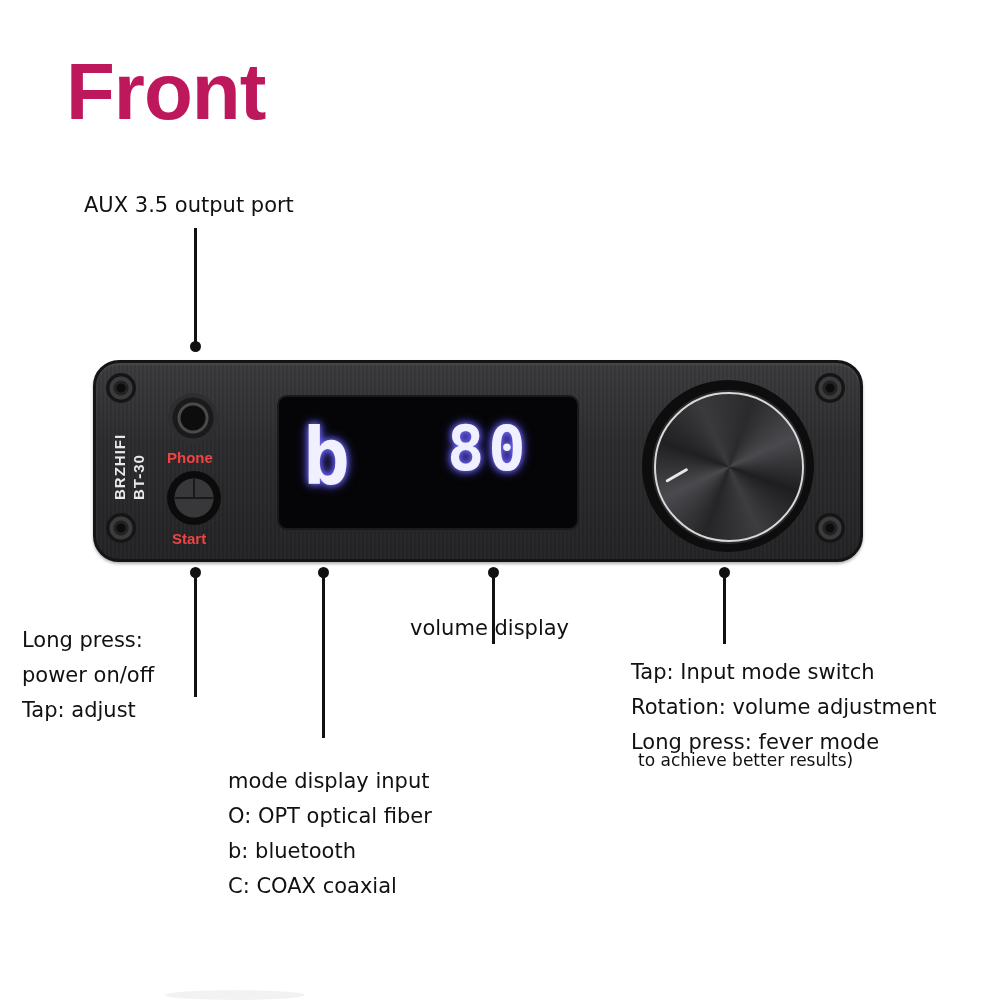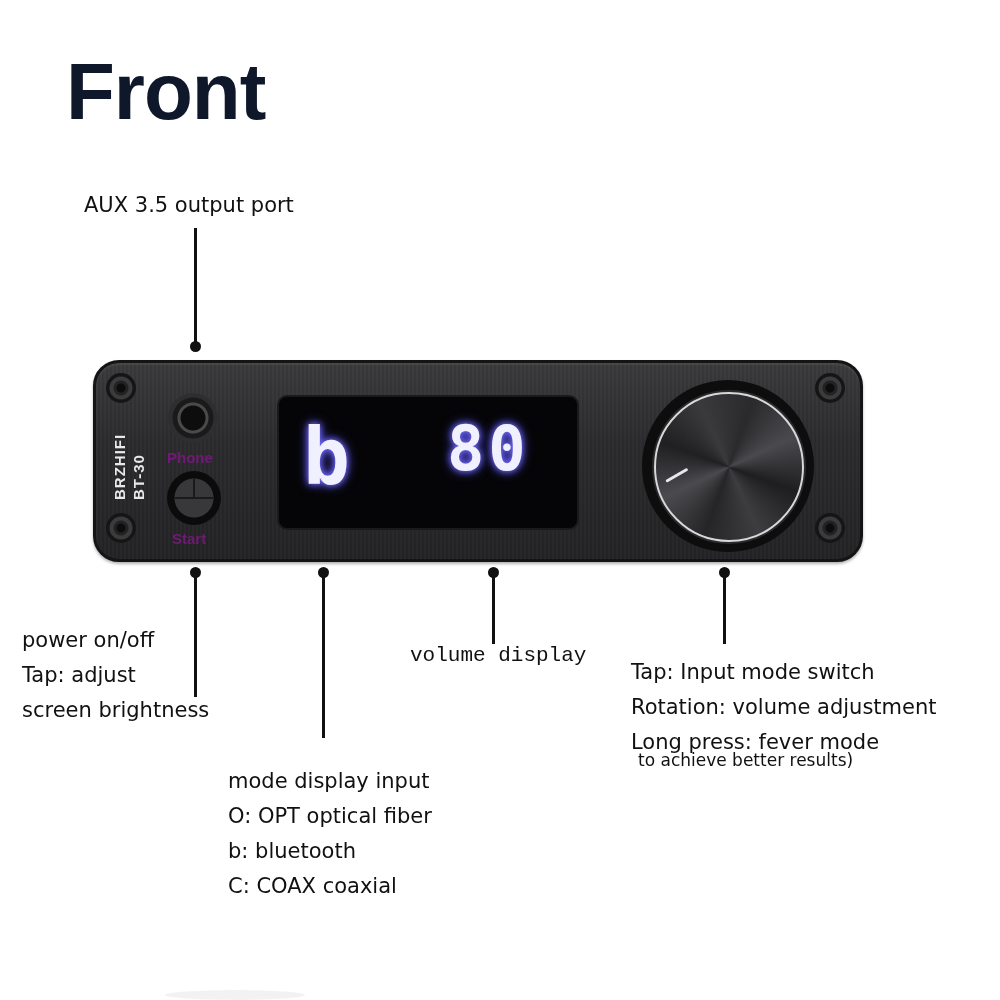--- a/index.html
+++ b/index.html
@@ -2,21 +2,21 @@
 <html><head>
   <meta charset="utf-8">
   <style>
     * { box-sizing: border-box; margin: 0; padding: 0; }
     html, body { width: 1000px; height: 1000px; background: #ffffff; overflow: hidden; }
     body { position: relative; font-family: "DejaVu Sans", sans-serif; color: #111; }
 
     .title {
       position: absolute; left: 66px; top: 52px;
       font-family: "Liberation Sans", sans-serif; font-weight: bold;
-      font-size: 80px; line-height: 1; color: #0f172a; letter-spacing: -1px;
+      font-size: 80px; line-height: 1; color: #be185d; letter-spacing: -1px;
     }
 
     .label { position: absolute; font-size: 21px; line-height: 1.2; color: #111; white-space: nowrap; font-family: "DejaVu Sans", sans-serif; }
     .label.small { font-size: 17px; }
 
     .line { position: absolute; width: 3px; background: #111; }
     .dot { position: absolute; width: 11px; height: 11px; border-radius: 50%; background: #111; }
 
     
     .panel {
@@ -37,21 +37,21 @@
     }
     .brand {
       position: absolute; left: 110px; top: 500px; transform-origin: left top;
       transform: rotate(-90deg); color: #e8e8e8; font-family: "Liberation Sans", sans-serif;
       font-weight: bold; font-size: 15px; letter-spacing: 1px; line-height: 19px; white-space: nowrap;
     }
     .jack {
       position: absolute; left: 168px; top: 393px; width: 50px; height: 50px; border-radius: 50%;
       background: radial-gradient(circle, #0d0d0d 0 12px, #4a4a4c 13px 15px, #1a1a1a 16px 20px, #2e2e30 21px 25px);
     }
-    .ctl-text { position: absolute; color: #701a75; font-family: "Liberation Sans", sans-serif; font-weight: bold; font-size: 15px; }
+    .ctl-text { position: absolute; color: #ef4444; font-family: "Liberation Sans", sans-serif; font-weight: bold; font-size: 15px; }
     .start-btn {
       position: absolute; left: 167px; top: 471px; width: 54px; height: 54px; border-radius: 50%;
       background: radial-gradient(circle, #38383a 0 19px, #0b0b0b 20px 27px);
     }
     .start-btn::before { content: ""; position: absolute; left: 8px; right: 8px; top: 26px; height: 2px; background: #1a1a1a; }
     .start-btn::after { content: ""; position: absolute; left: 26px; top: 8px; height: 18px; width: 2px; background: #1a1a1a; }
 
     .screen {
       position: absolute; left: 277px; top: 395px; width: 302px; height: 135px;
       border-radius: 10px; background: #050507; border: 2px solid #1a1a1c;
@@ -106,37 +106,37 @@
 <div class="seg" style="left:303px; top:418px; font-size:78px; line-height:1;">b</div>
 <div class="seg" style="left:447px; top:418px; font-size:62px; line-height:1; letter-spacing:4px;">80</div>
 
 <div class="knob-well"></div>
 <div class="knob"></div>
 <div class="knob-mark"></div>
 
 <div class="dot" style="left:190px; top:567px;"></div>
 <div class="line" style="left:194px; top:572px; height:125px;"></div>
 <div class="label" style="left:22px; top:623px; line-height:35px;">
+  <div>Long press:</div>
   <div>power on/off</div>
   <div>Tap: adjust</div>
-  <div>screen brightness</div>
 </div>
 
 <div class="dot" style="left:318px; top:567px;"></div>
 <div class="line" style="left:322px; top:572px; height:166px;"></div>
 <div class="label" style="left:228px; top:764px; line-height:35px;">
   <div>mode display input</div>
   <div>O: OPT optical fiber</div>
   <div>b: bluetooth</div>
   <div>C: COAX coaxial</div>
 </div>
 
 <div class="dot" style="left:488px; top:567px;"></div>
 <div class="line" style="left:492px; top:572px; height:72px;"></div>
-<div class="label" style="left:410px; top:643px;font-family:Liberation Mono, monospace;">volume display</div>
+<div class="label" style="left:410px; top:616px;">volume display</div>
 
 <div class="dot" style="left:719px; top:567px;"></div>
 <div class="line" style="left:723px; top:572px; height:72px;"></div>
 <div class="label" style="left:631px; top:655px; line-height:35px;">
   <div>Tap: Input mode switch</div>
   <div>Rotation: volume adjustment</div>
   <div>Long press: fever mode</div>
 </div>
 <div class="label small" style="left:638px; top:750px; line-height:21px;">
   <div>to achieve better results)</div>

